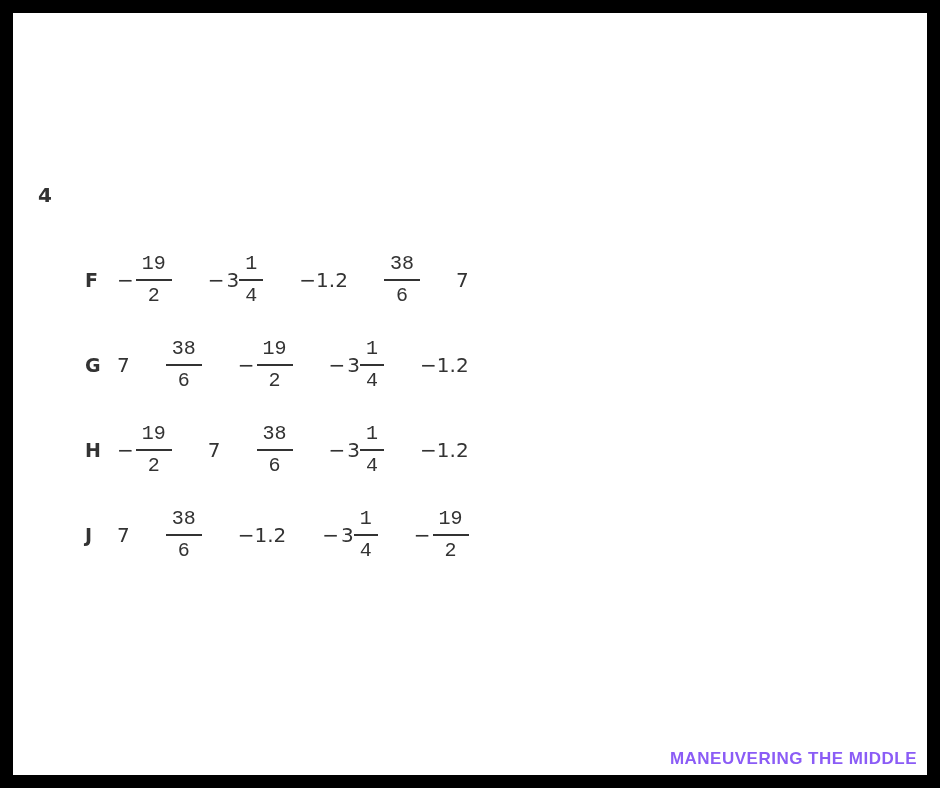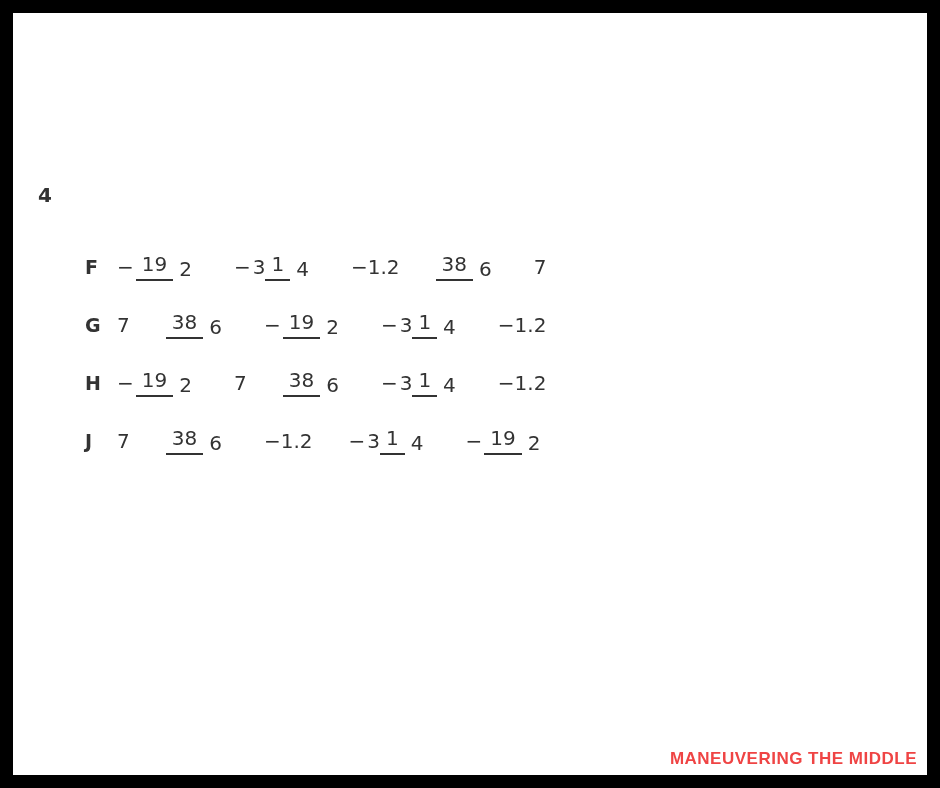--- a/index.html
+++ b/index.html
@@ -62,41 +62,42 @@
   }
   .term {
     display: inline-flex;
     align-items: center;
     white-space: nowrap;
   }
   .sign { margin-right: 2px; }
   .whole { }
   .stack {
     display: inline-flex;
-    flex-direction: row;
-    align-items: flex-end;
+    flex-direction: column;
+    align-items: center;
+    font-family: Liberation Mono, monospace;
   }
   .num {
     padding: 0 6px 3px 6px;
     border-bottom: 2px solid #333333;
     line-height: 24px;
   }
   .den {
     padding: 3px 6px 0 6px;
     line-height: 24px;
   }
   .watermark {
     position: absolute;
     right: 10px;
     bottom: 6px;
     font-family: "Liberation Sans", sans-serif;
     font-weight: 700;
     font-size: 17px;
     letter-spacing: 0.5px;
-    color: #ef4444;
+    color: #8b5cf6;
   }
 </style>
 </head>
 <body>
 
 <div class="frame">
   <div class="page">
     <div class="content">
       <div class="question-row">
         <span class="qnum">4</span>

